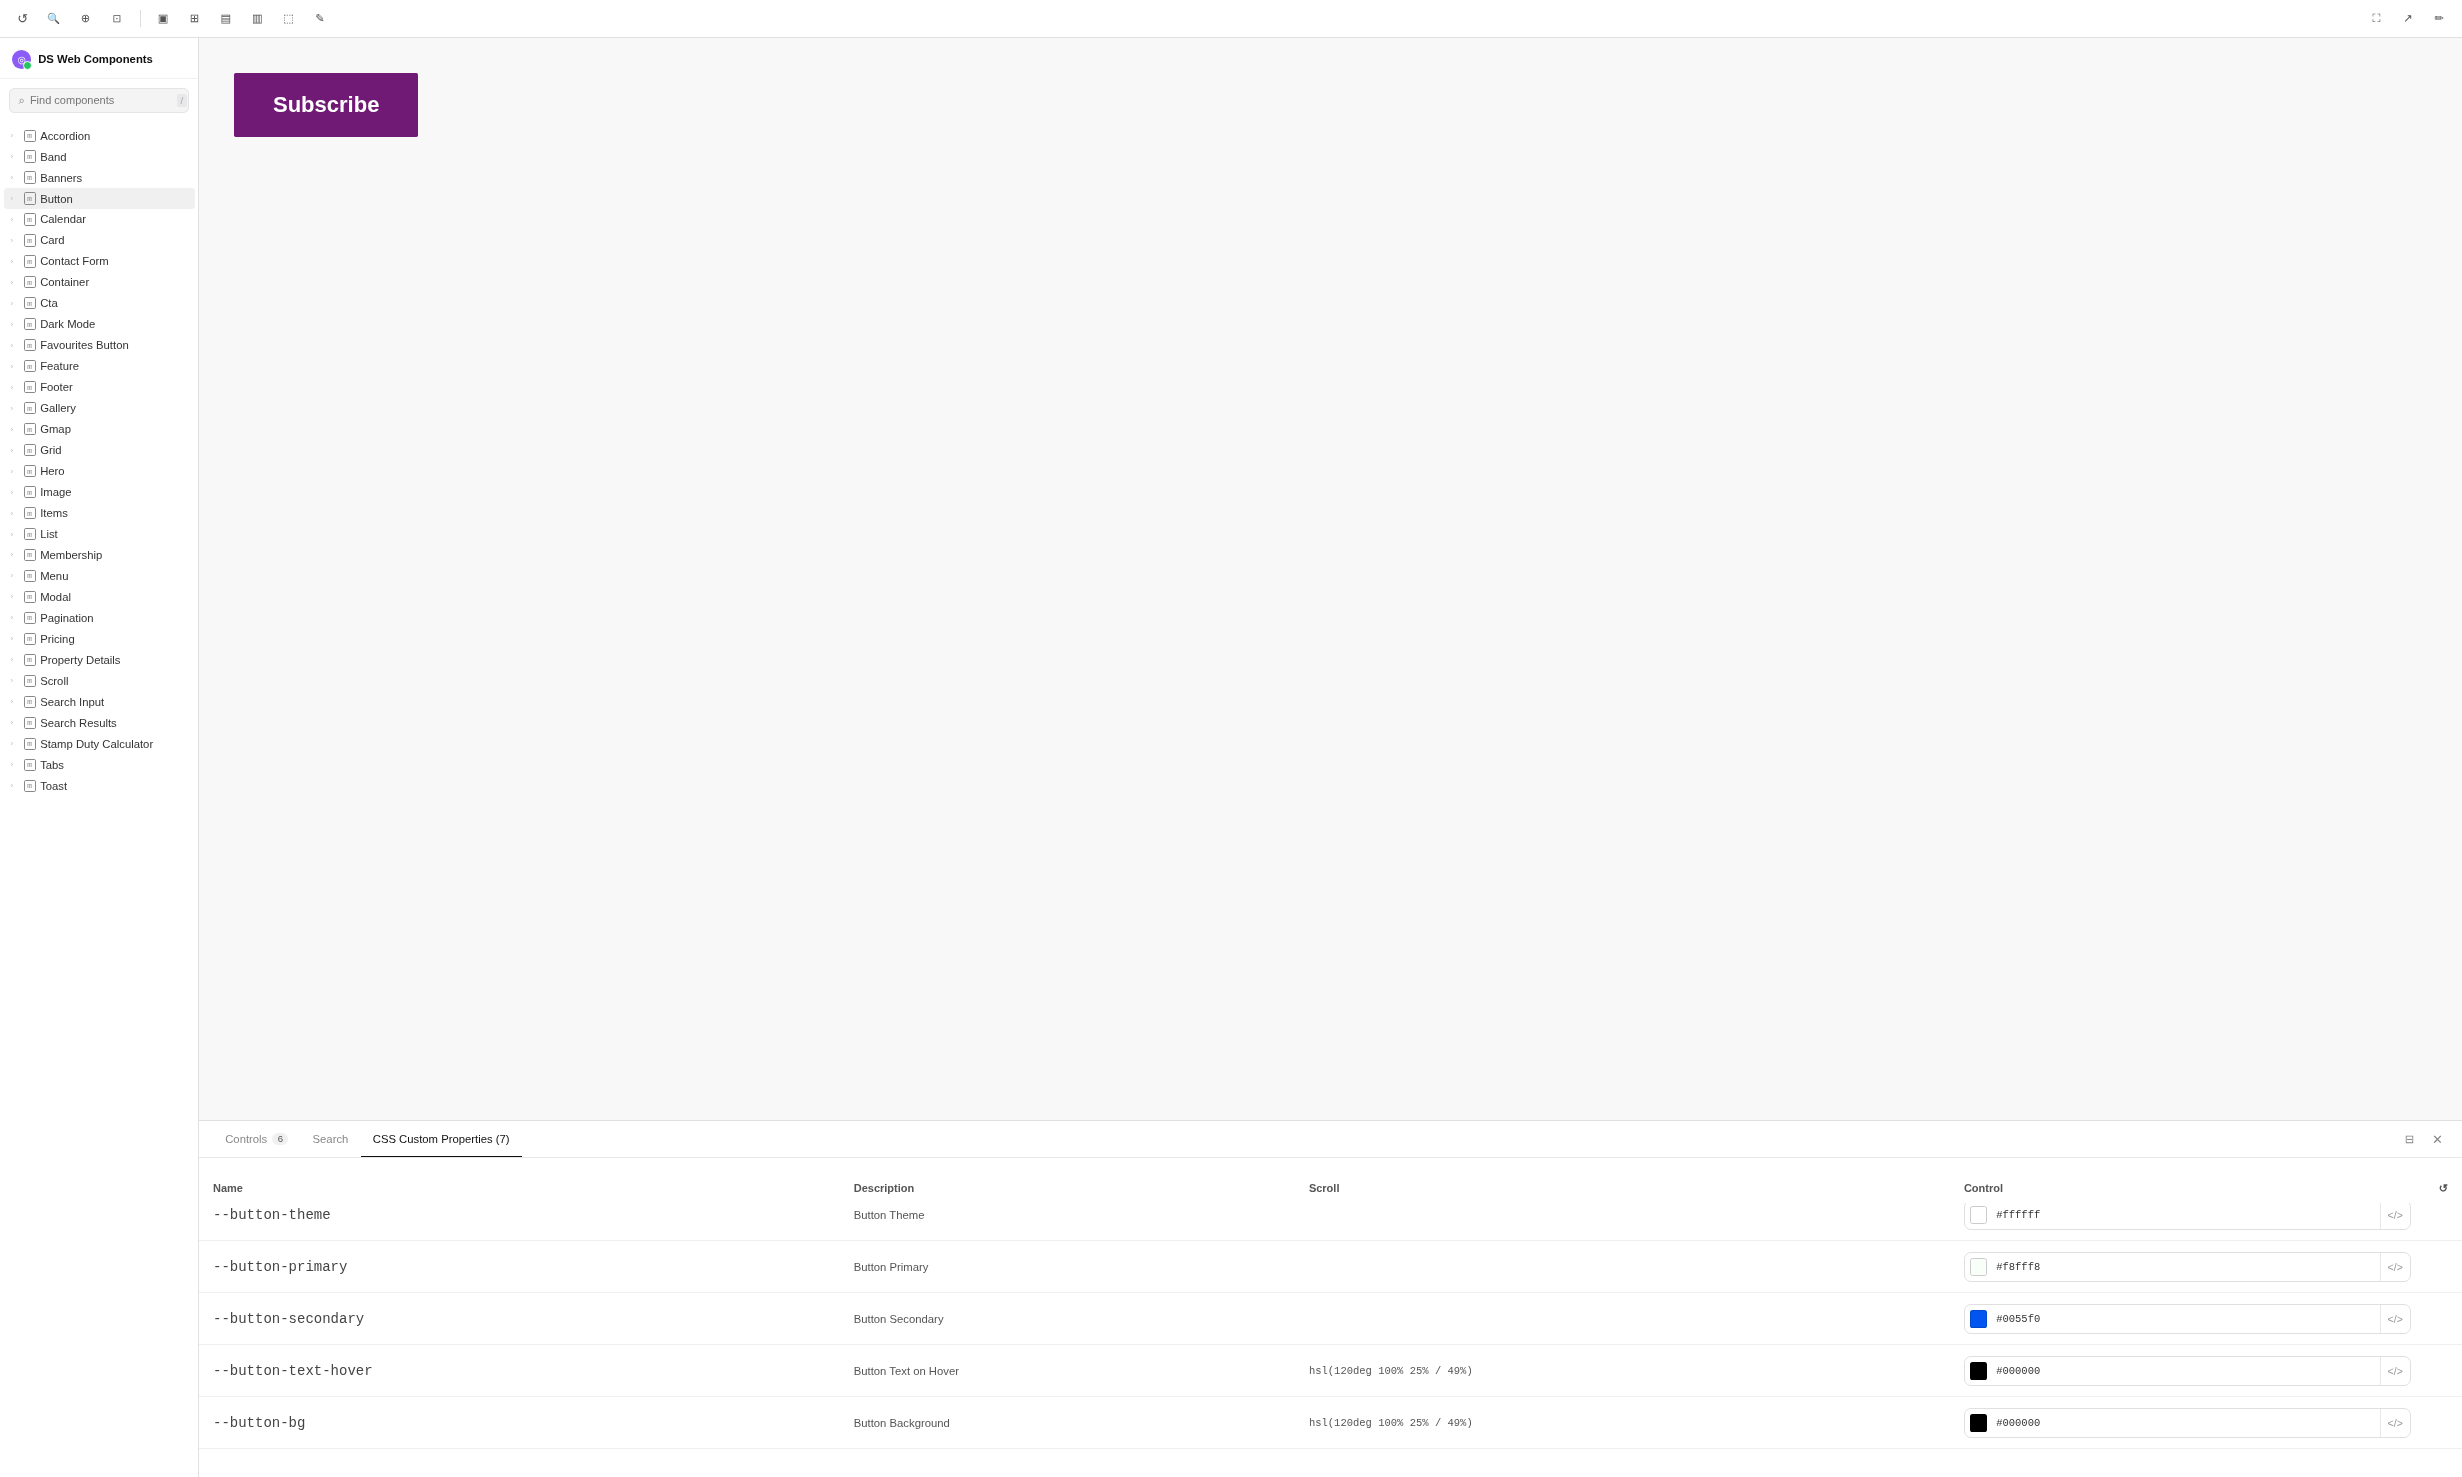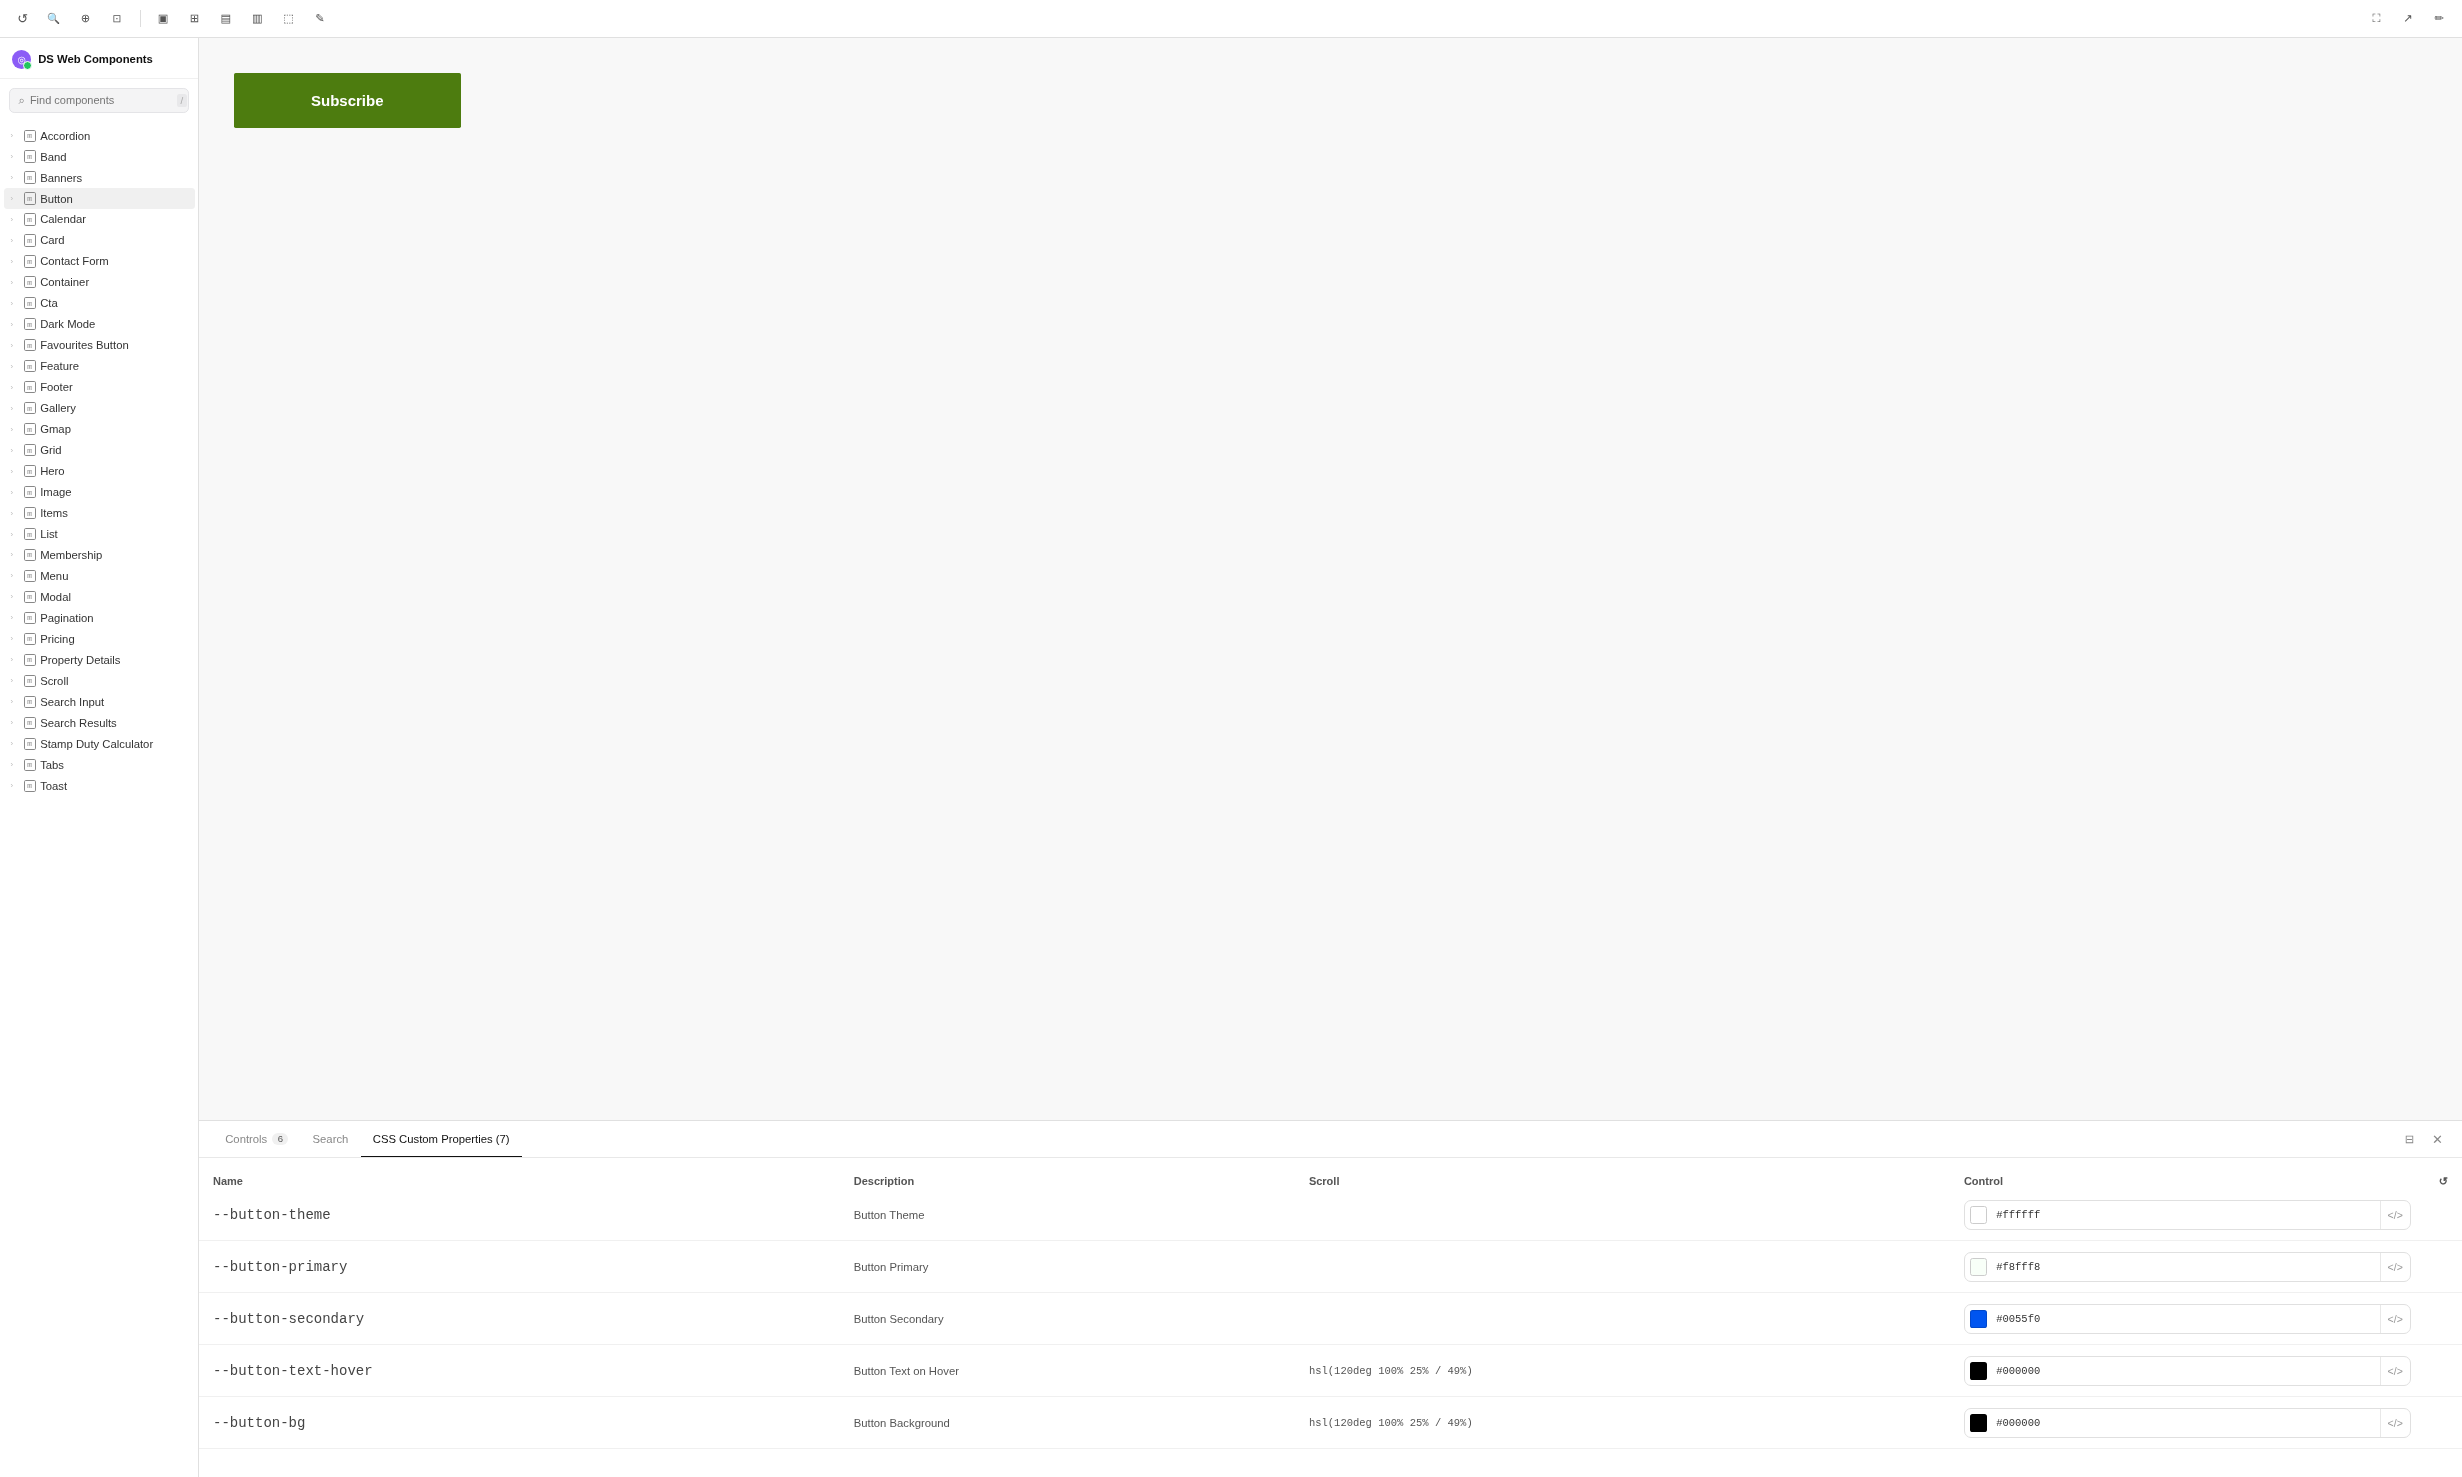--- a/index.html
+++ b/index.html
@@ -158,25 +158,25 @@
     }
     .canvas-main {
       flex: 1;
       display: flex;
       align-items: flex-start;
       justify-content: flex-start;
       padding: 35px;
       overflow: auto;
     }
     .subscribe-btn {
-      background: #4d7c0f;
+      background: #701a75;
       color: #ffffff;
-      font-size: 15px;
+      font-size: 22px;
       font-weight: 600;
-      padding: 19px 77px;
+      padding: 19px 39px;
       border: none;
       cursor: pointer;
       border-radius: 1.7px;
       white-space: nowrap;
     }
 
     
     .bottom-panel {
       height: 357px;
       background: #ffffff;
@@ -241,21 +241,21 @@
     }
     thead th {
       text-align: left;
       padding: 8.7px 14px;
       font-size: 11px;
       font-weight: 600;
       color: #555;
       border-bottom: 0.9px solid #e8e8e8;
       background: #fff;
       position: sticky;
-      top: 8px;
+      top: 15px;
       z-index: 1;
     }
     thead th.col-reset {
       width: 35px;
       text-align: right;
     }
     tbody tr {
       border-bottom: 0.9px solid #f0f0f0;
     }
     tbody td {

